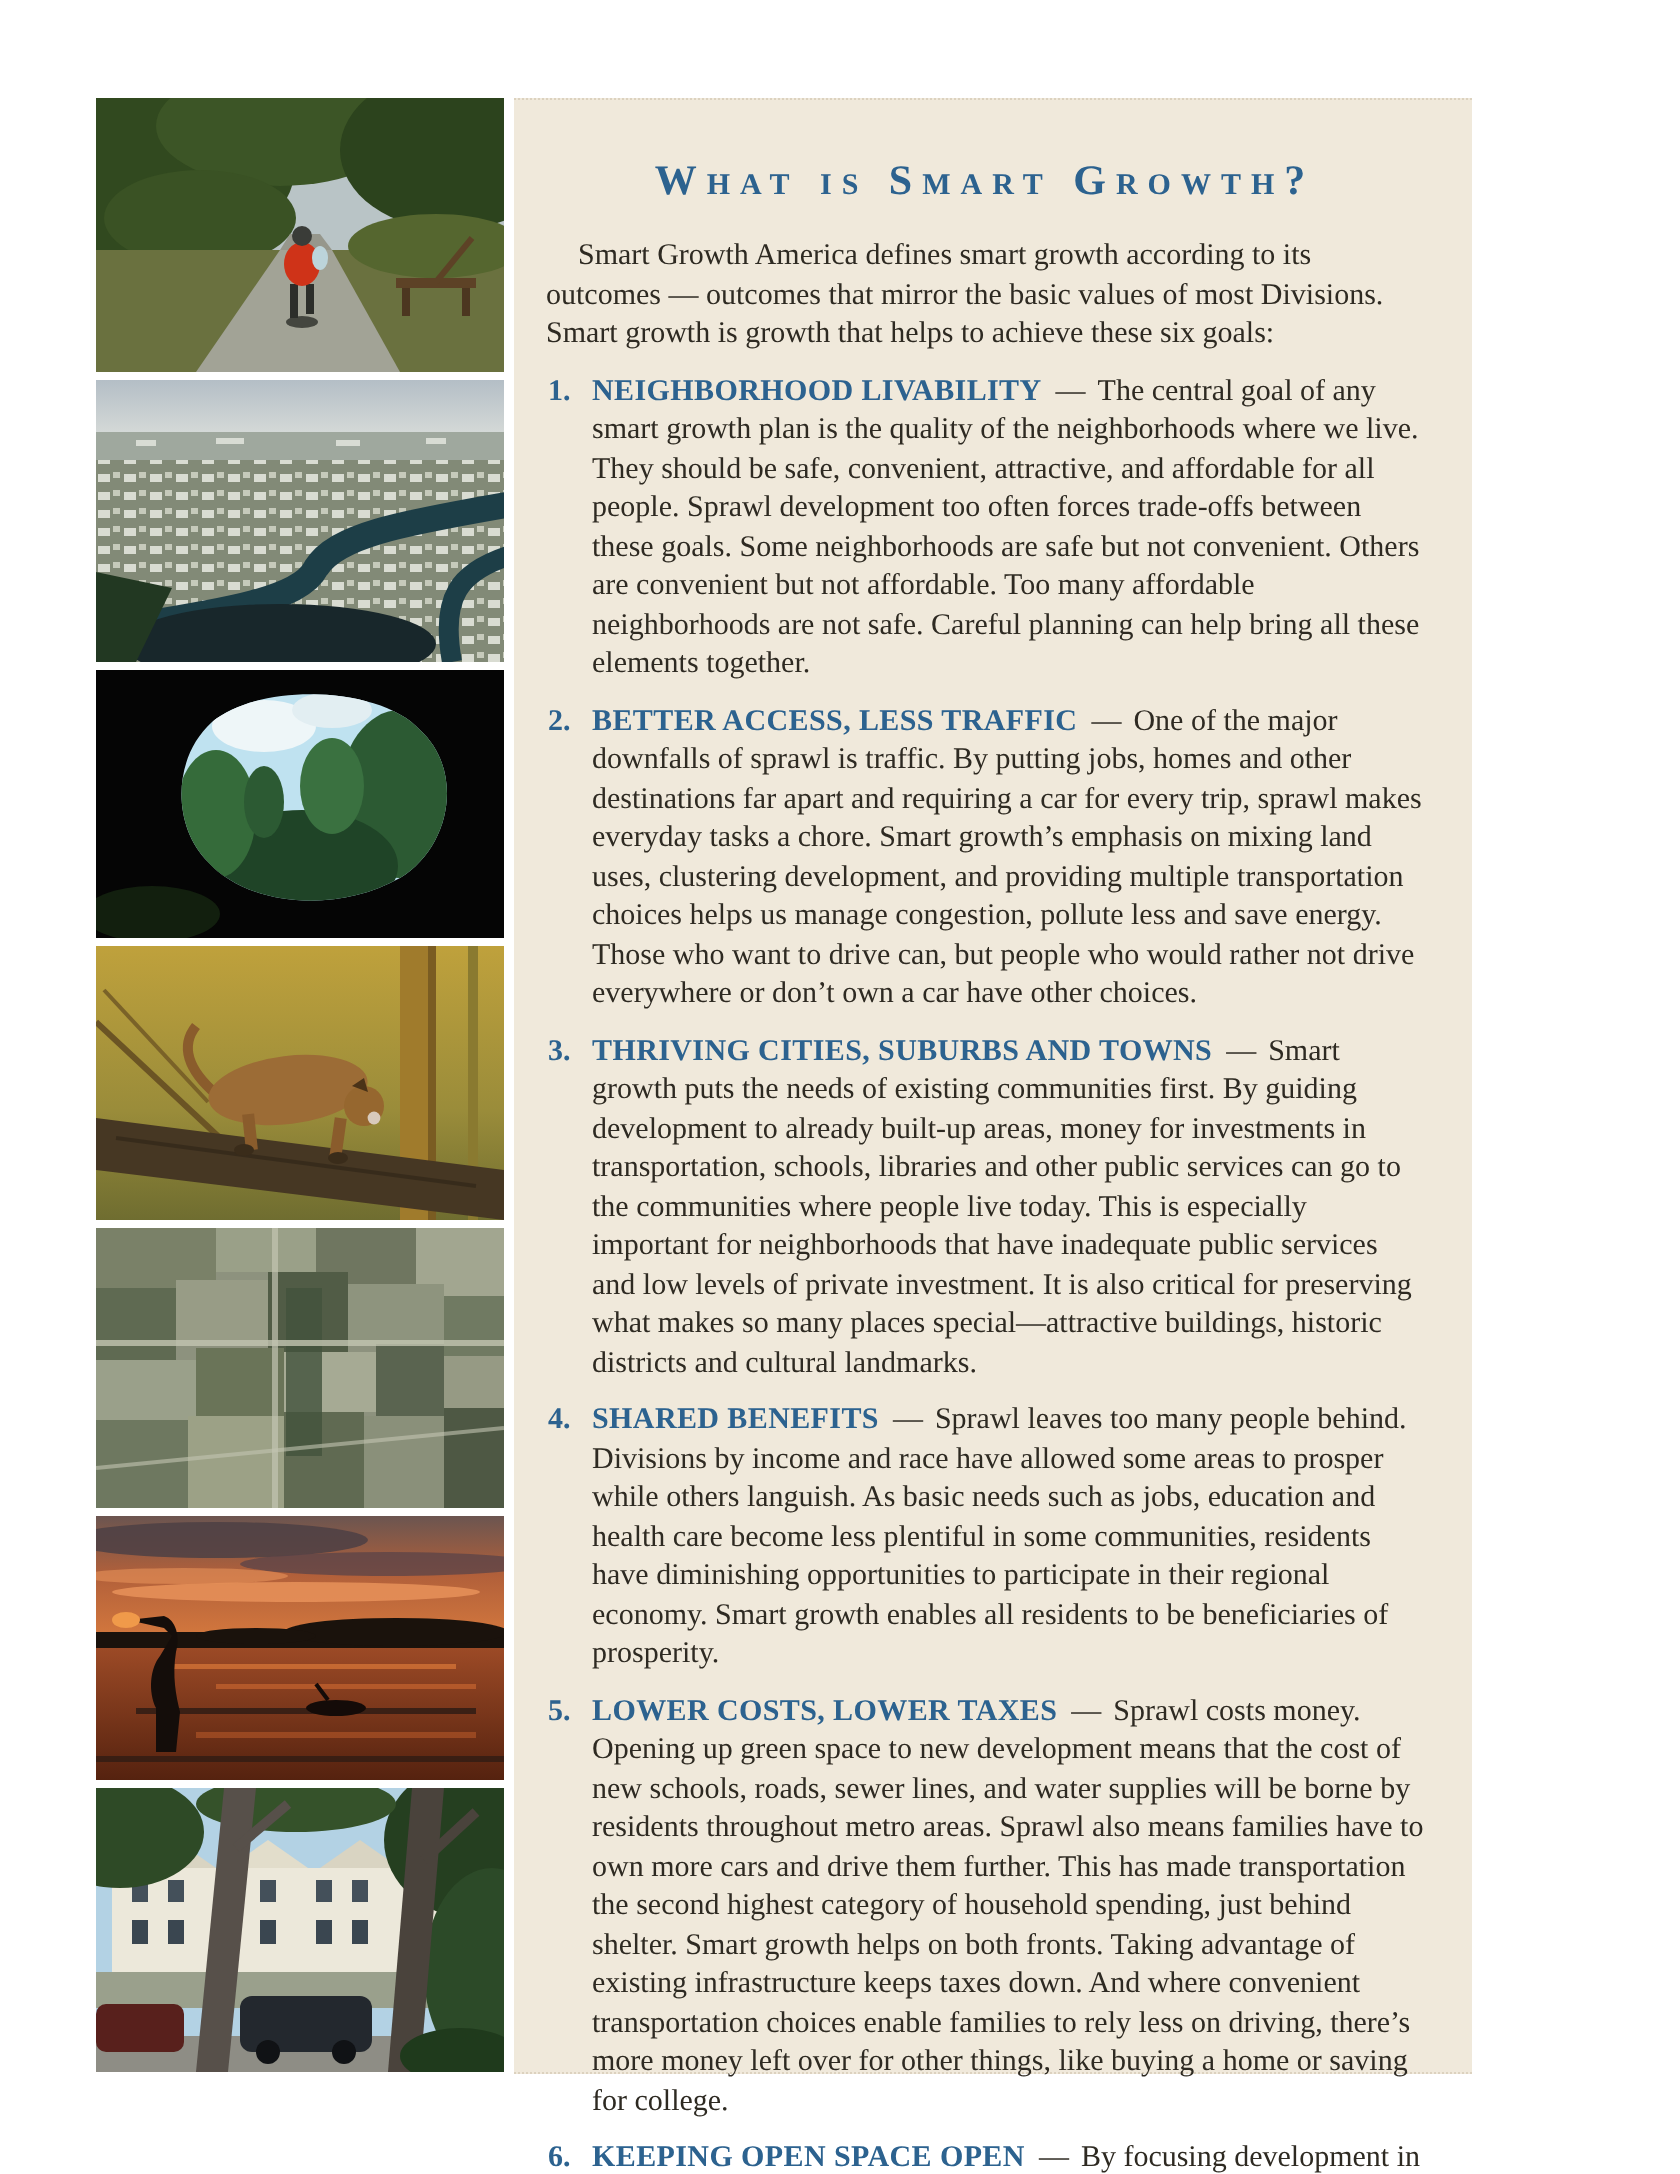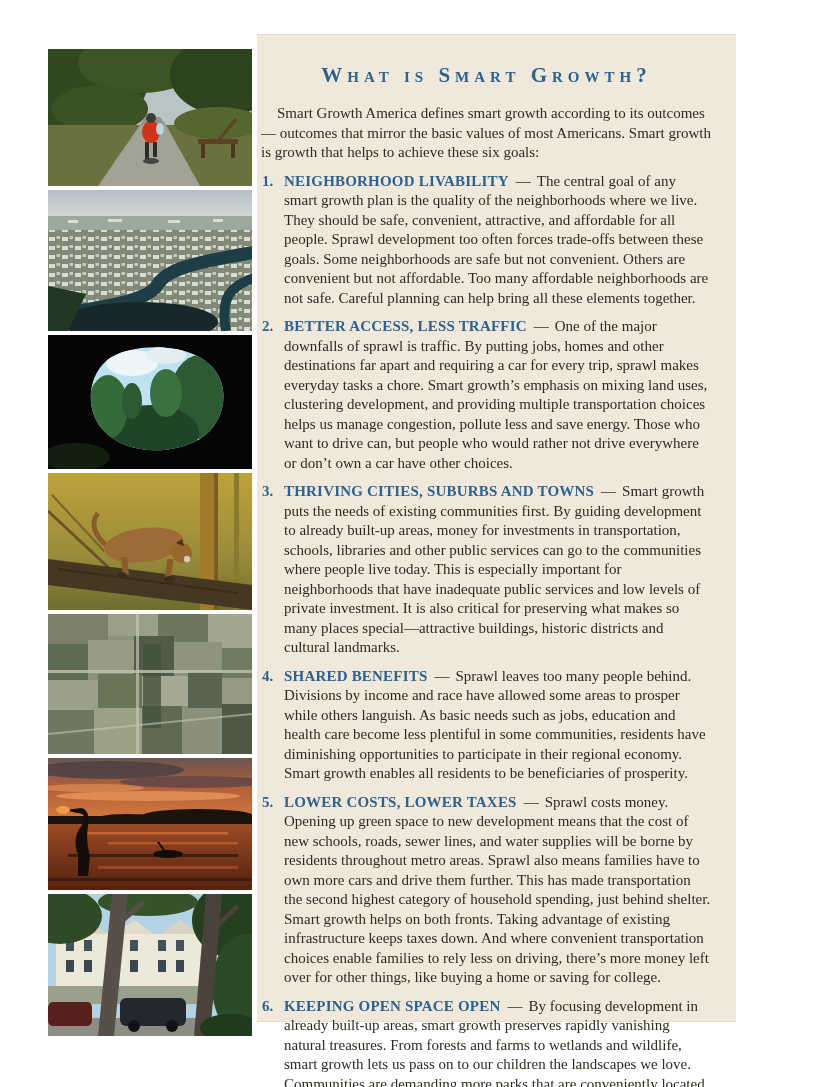--- a/index.html
+++ b/index.html
@@ -6,23 +6,23 @@
   .page{
     position:relative;width:840px;height:1087px;background:#ffffff;
     font-family:"Liberation Serif","DejaVu Serif",serif;overflow:hidden;
   }
   
   .photo-strip{position:absolute;left:48px;top:49px;width:204px;}
   .photo{margin:0 0 4px 0;width:204px;overflow:hidden;display:block;}
   .photo svg{display:block;}
   
   .content-panel{
-    position:absolute;left:257px;top:34px;width:479px;height:988px;
+    position:absolute;left:257px;top:49px;width:479px;height:988px;
     background:#f0e9db;border-top:1px dotted #dcd2bf;border-bottom:1px dotted #dcd2bf;
-    box-sizing:border-box;padding:28px 24px 10px 4px;color:#2e2a22;
+    box-sizing:border-box;padding:28px 24px 10px 16px;color:#2e2a22;
   }
   .page-title{
     margin:0 0 16px 0;text-align:center;color:#2c628f;
     font-variant:small-caps;font-weight:600;font-size:21px;letter-spacing:5px;
     white-space:nowrap;
   }
   .intro{
     margin:0 0 9px 0;font-size:15px;line-height:1.3;text-indent:16px;
   }
   .goal{position:relative;padding-left:23px;margin:0 0 9px 0;font-size:15px;line-height:1.3;}
@@ -240,21 +240,21 @@
         <line x1="70" y1="30" x2="96" y2="8" stroke="#57504a" stroke-width="5"></line>
         <line x1="164" y1="36" x2="190" y2="12" stroke="#4a433c" stroke-width="5"></line>
         <ellipse cx="182" cy="134" rx="30" ry="14" fill="#1f3a1c"></ellipse>
       </svg>
     </figure>
   </div>
 
   <div class="content-panel">
     <h1 class="page-title">What is Smart Growth?</h1>
 
-    <p class="intro">Smart Growth America defines smart growth according to its outcomes — outcomes that mirror the basic values of most Americans. Smart growth is growth that helps to achieve these six goals:</p>
+    <p class="intro">Smart Growth America defines smart growth according to its outcomes — outcomes that mirror the basic values of most Divisions. Smart growth is growth that helps to achieve these six goals:</p>
 
     <div class="goal">
       <span class="goal-num">1.</span>
       <span class="goal-heading">NEIGHBORHOOD LIVABILITY</span><span class="goal-sep">—</span><span class="goal-body">The central goal of any smart growth plan is the quality of the neighborhoods where we live. They should be safe, convenient, attractive, and affordable for all people. Sprawl development too often forces trade-offs between these goals. Some neighborhoods are safe but not convenient. Others are convenient but not affordable. Too many affordable neighborhoods are not safe. Careful planning can help bring all these elements together.</span>
     </div>
 
     <div class="goal">
       <span class="goal-num">2.</span>
       <span class="goal-heading">BETTER ACCESS, LESS TRAFFIC</span><span class="goal-sep">—</span><span class="goal-body">One of the major downfalls of sprawl is traffic. By putting jobs, homes and other destinations far apart and requiring a car for every trip, sprawl makes everyday tasks a chore. Smart growth’s emphasis on mixing land uses, clustering development, and providing multiple transportation choices helps us manage congestion, pollute less and save energy. Those who want to drive can, but people who would rather not drive everywhere or don’t own a car have other choices.</span>
     </div>

